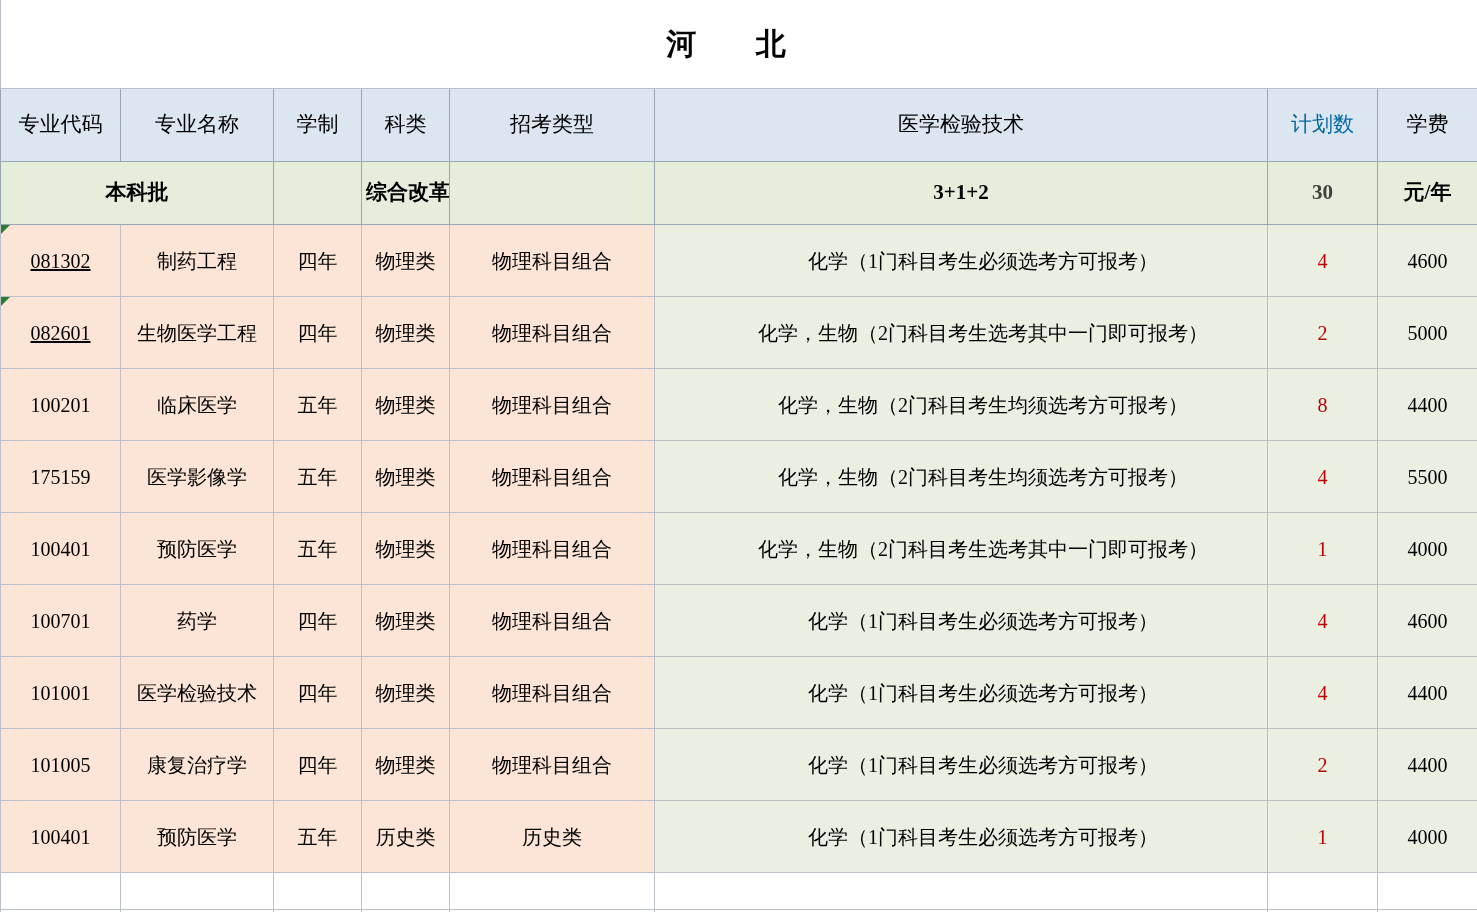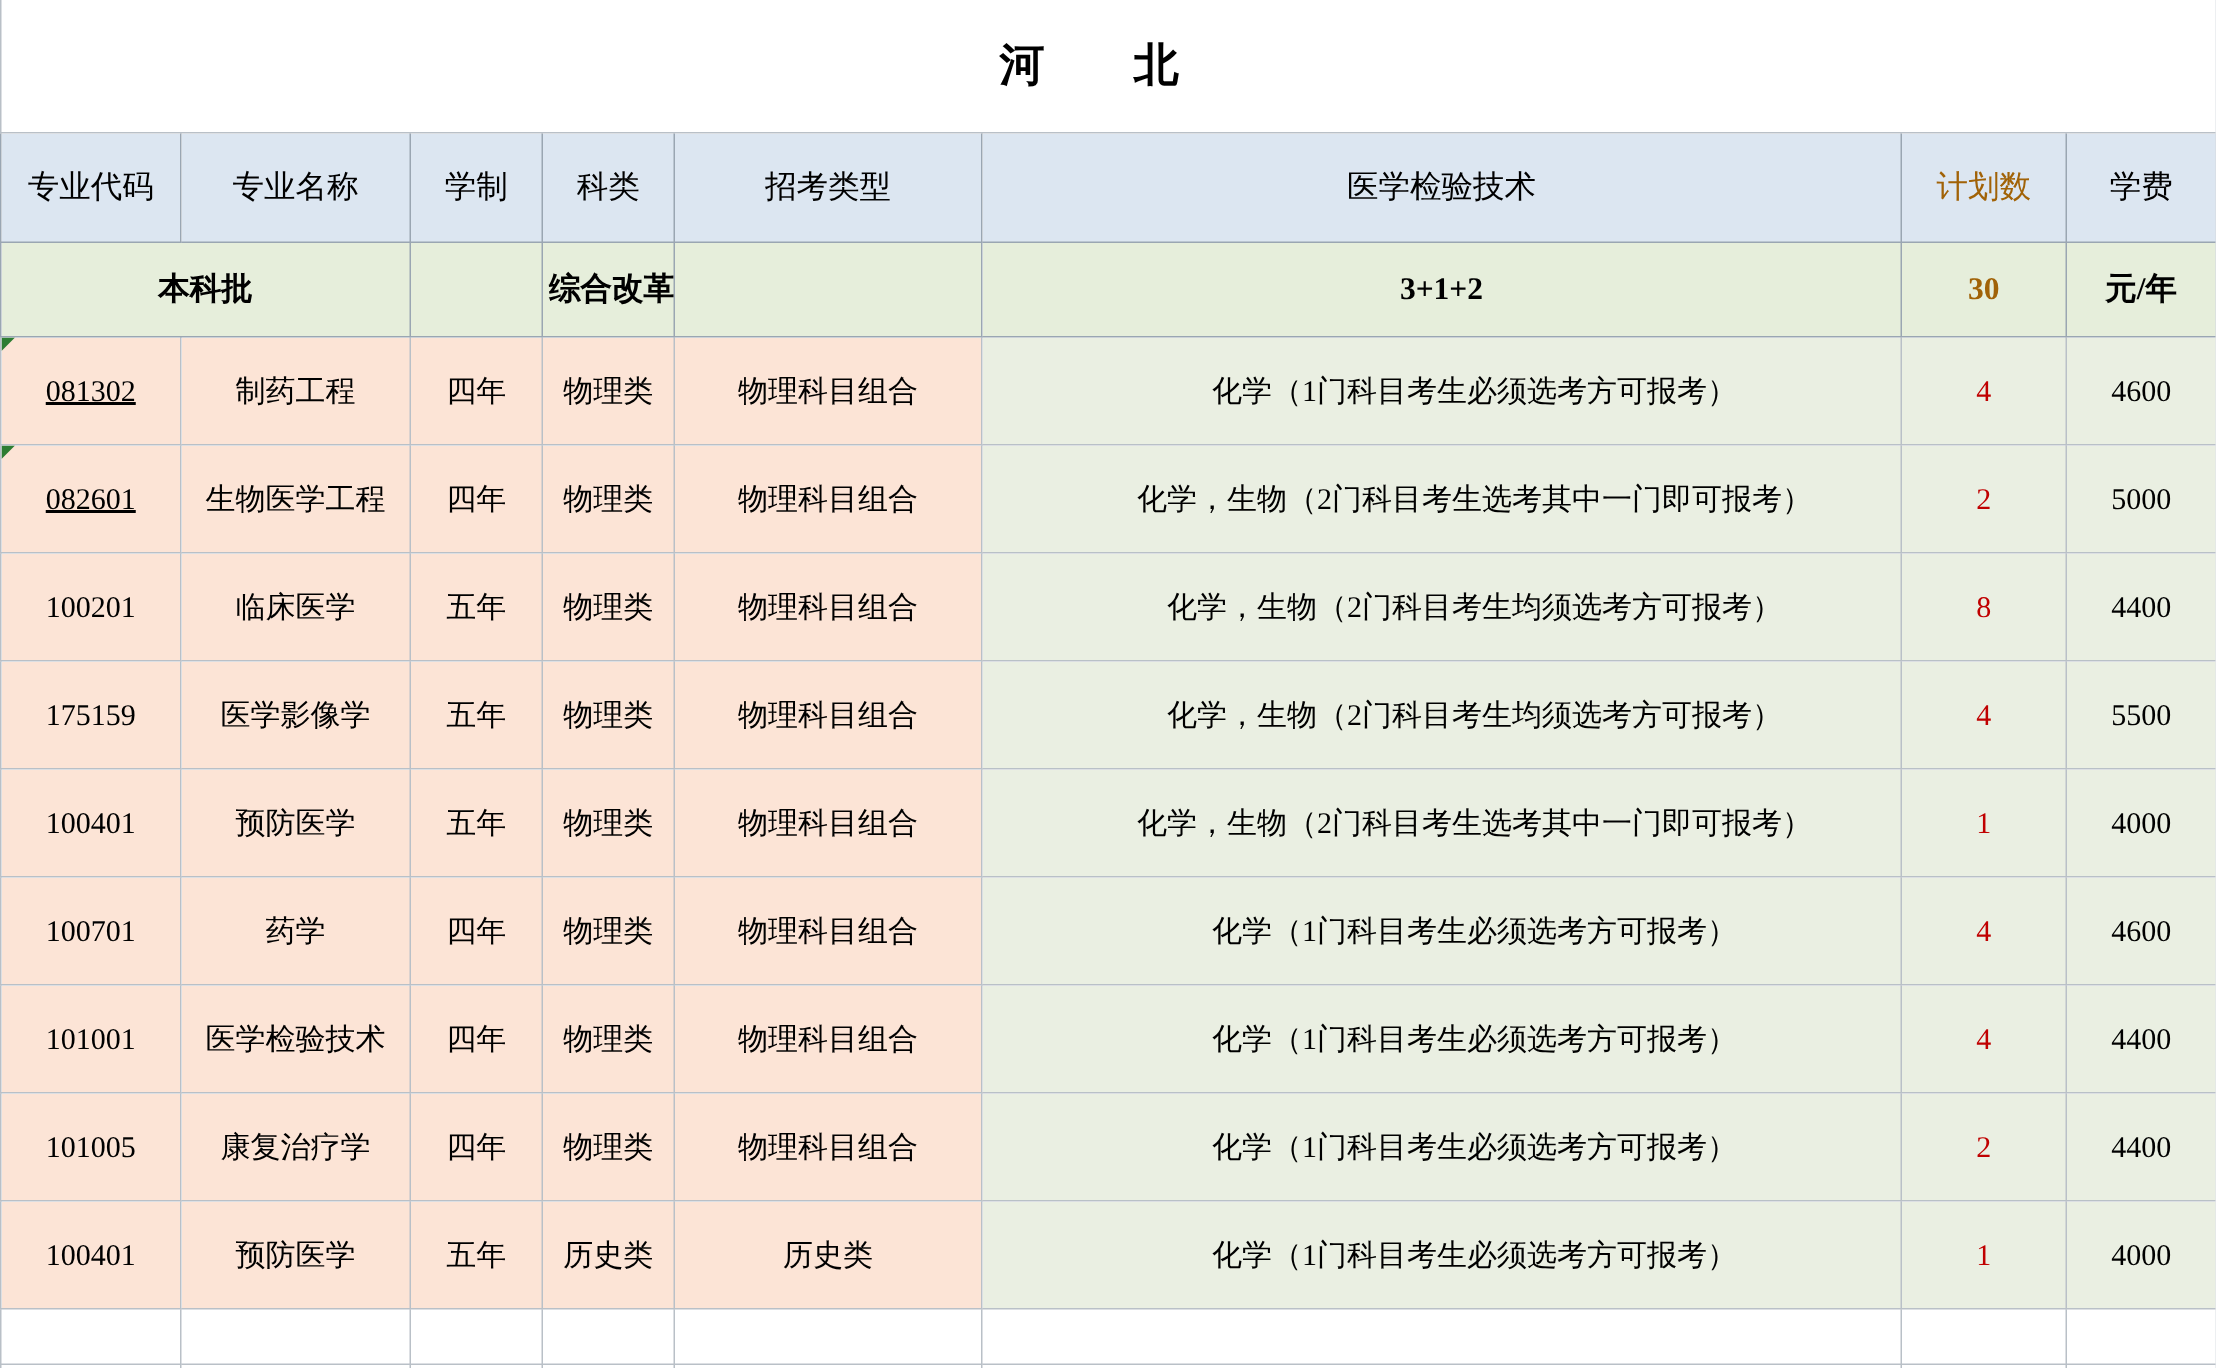--- a/index.html
+++ b/index.html
@@ -63,33 +63,33 @@
 
   
   tr.header-row td {
     background: #dce6f1;
     height: 72px;
     font-size: 21px;
     font-weight: normal;
     border: 1px solid #9aa6b2;
   }
   td.plan-head {
-    color: #a16207;
+    color: #0369a1;
   }
 
   
   tr.batch-row td {
     background: #e6eedb;
     height: 62px;
     font-size: 21px;
     font-weight: bold;
     border: 1px solid #9aa6b2;
   }
   tr.batch-row td.plan {
-    color: #a16207;
+    color: #404040;
   }
 
   
   tr.data-row td {
     height: 71px;
     font-size: 20px;
     border: 1px solid #b9c0c7;
   }
   tr.data-row td.code,
   tr.data-row td.name,

